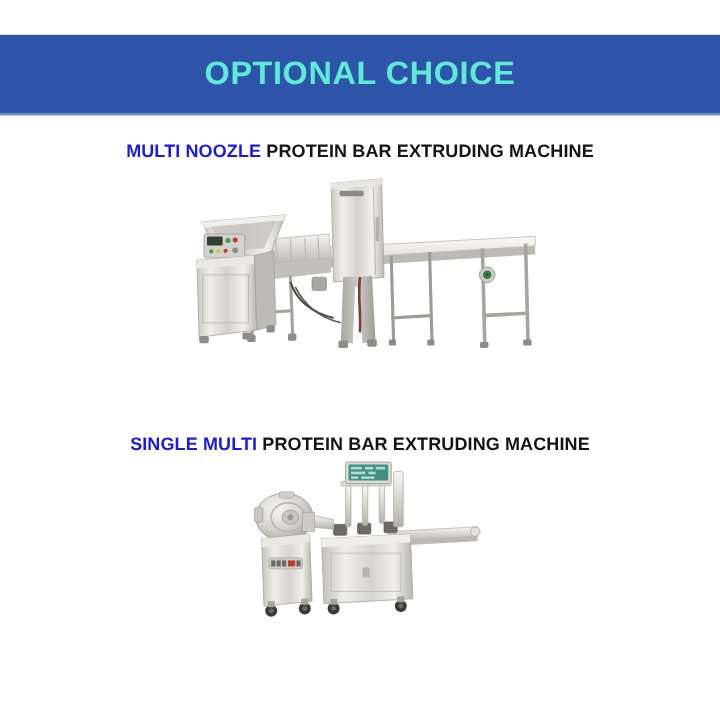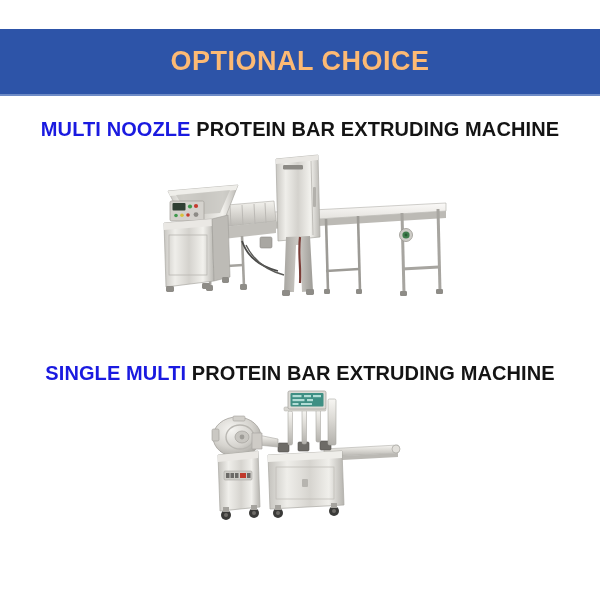--- a/index.html
+++ b/index.html
@@ -23,40 +23,40 @@
     width: 600px;
     height: 67px;
     background: #2d54a8;
     display: flex;
     align-items: center;
     justify-content: center;
     box-sizing: border-box;
     border-bottom: 2px solid #6e8bc6;
   }
   .banner-title {
-    color: #fdba74;
+    color: #5eead4;
     font-size: 27px;
     font-weight: bold;
     letter-spacing: 0.5px;
     font-family: "Liberation Sans", sans-serif;
     line-height: 1;
   }
 
   
   .section {
     position: absolute;
     left: 0;
     width: 600px;
   }
   #section-multi  { top: 118px; }
   #section-single { top: 362px; }
 
   .product-title {
     text-align: center;
-    font-size: 20px;
+    font-size: 15px;
     font-weight: bold;
     color: #1a1a1a;
     letter-spacing: 0.1px;
     white-space: nowrap;
     font-family: "Liberation Sans", sans-serif;
   }
   .title-accent {
     color: #1a1ae0;
   }
   .title-rest {

